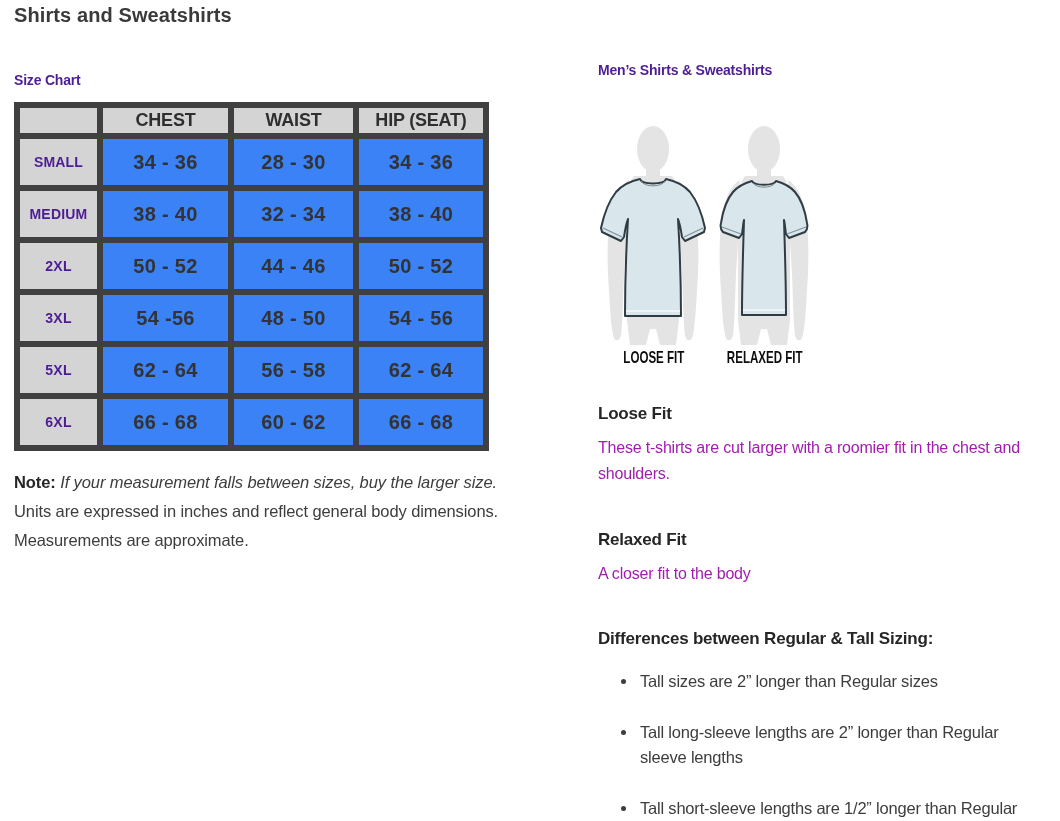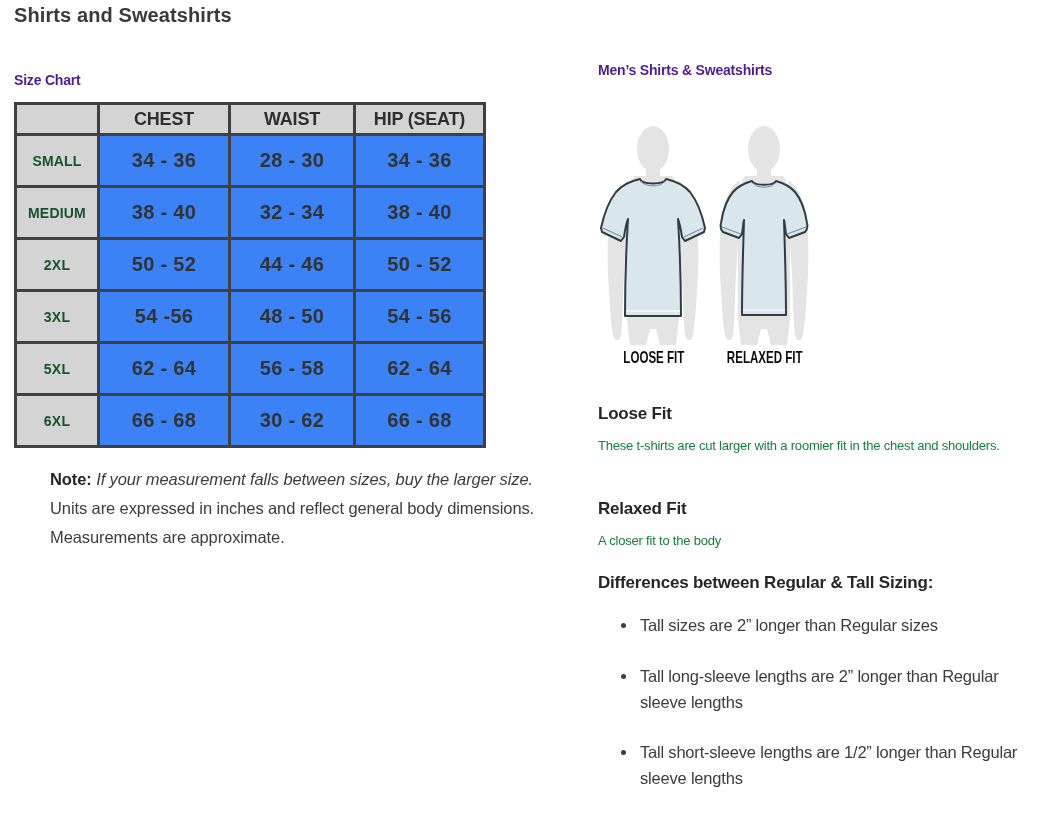--- a/index.html
+++ b/index.html
@@ -20,63 +20,63 @@
     font-size:14px; font-weight:700; color:#4c1d95; margin:0;
     letter-spacing:-0.2px;
   }
   .size-chart-heading { margin-top:45px; }
 
   table.size-chart {
     border-collapse:collapse; table-layout:fixed;
     width:469px; margin-top:14px;
   }
   table.size-chart th, table.size-chart td {
-    border:3px solid #404040; text-align:center; padding:0;
+    border:6px solid #404040; text-align:center; padding:0;
   }
   table.size-chart th {
     background:#d4d4d4; height:31px; font-size:18px;
     color:#2f2f2f; letter-spacing:-0.2px;
   }
   td.row-label {
     background:#d4d4d4; font-size:14px; font-weight:700;
-    color:#14532d; letter-spacing:0.2px;
+    color:#4c1d95; letter-spacing:0.2px;
   }
   td.val {
     background:#3b82f6; font-size:20px; font-weight:700;
     color:#333333; height:52px; letter-spacing:0.3px;
   }
 
   .note {
     margin-top:17px; width:487px; font-size:16.5px;
-    line-height:1.75; color:#3d3d3d; letter-spacing:-0.1px;margin-left:36px;
+    line-height:1.75; color:#3d3d3d; letter-spacing:-0.1px;
   }
   .note .note-label { font-weight:700; color:#262626; font-style:normal; }
   .note .note-italic { font-style:italic; }
 
   .figures { display:flex; width:222px; margin-top:46px; }
   .figures svg { display:block; }
   .fit-labels { display:flex; width:222px; margin-top:2px; }
   .fit-label-box { width:111px; text-align:center; }
   .fit-label {
     display:inline-block; font-weight:800; font-size:17px;
     color:#0d0d0d; transform:scaleX(0.68); transform-origin:center;
     white-space:nowrap; letter-spacing:0px;
   }
 
   .sub-heading {
     font-size:17px; font-weight:700; color:#262626; margin:0;
     letter-spacing:-0.2px;
   }
   .loose-fit-heading { margin-top:36px; }
   .fit-desc {
-    margin:11px 4px 0 0; font-size:13px; line-height:1.63;
-    color:#15803d; letter-spacing:-0.2px;
+    margin:11px 4px 0 0; font-size:16px; line-height:1.63;
+    color:#a21caf; letter-spacing:-0.2px;
   }
   .relaxed-fit-heading { margin-top:43px; }
-  .differences-heading { margin-top:22px; }
+  .differences-heading { margin-top:42px; }
 
   ul.diff-list {
     margin:20px 0 0 12px; padding-left:28px; list-style:disc;
   }
   ul.diff-list li {
     font-size:16.5px; line-height:1.55; color:#3d3d3d;
     margin-bottom:25px; letter-spacing:-0.2px; padding-left:2px;
   }
 
   .silhouette { fill:#e4e4e4; }
@@ -134,21 +134,21 @@
       </tr>
       <tr>
         <td class="row-label">5XL</td>
         <td class="val">62 - 64</td>
         <td class="val">56 - 58</td>
         <td class="val">62 - 64</td>
       </tr>
       <tr>
         <td class="row-label">6XL</td>
         <td class="val">66 - 68</td>
-        <td class="val">30 - 62</td>
+        <td class="val">60 - 62</td>
         <td class="val">66 - 68</td>
       </tr>
     </tbody>
   </table>
 
   <p class="note"><span class="note-label">Note:</span> <span class="note-italic">If your measurement falls between sizes, buy the larger size.</span> <span>Units are expressed in inches and reflect general body dimensions. Measurements are approximate.</span></p>
 </div>
 
 <div class="right-col">
   <h2 class="section-heading">Men’s Shirts &amp; Sweatshirts</h2>

